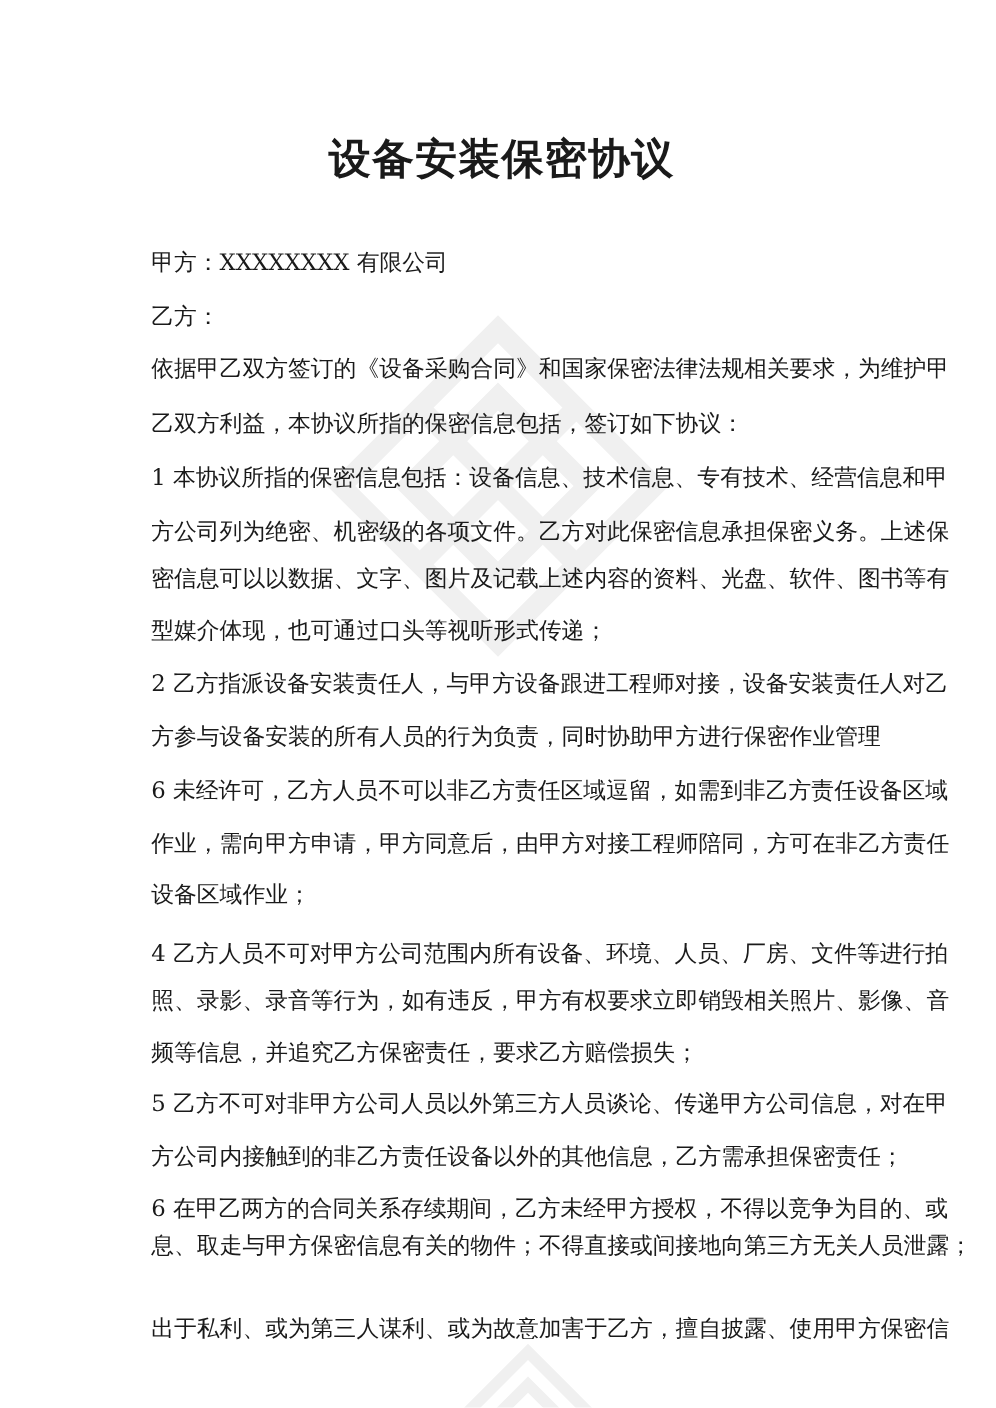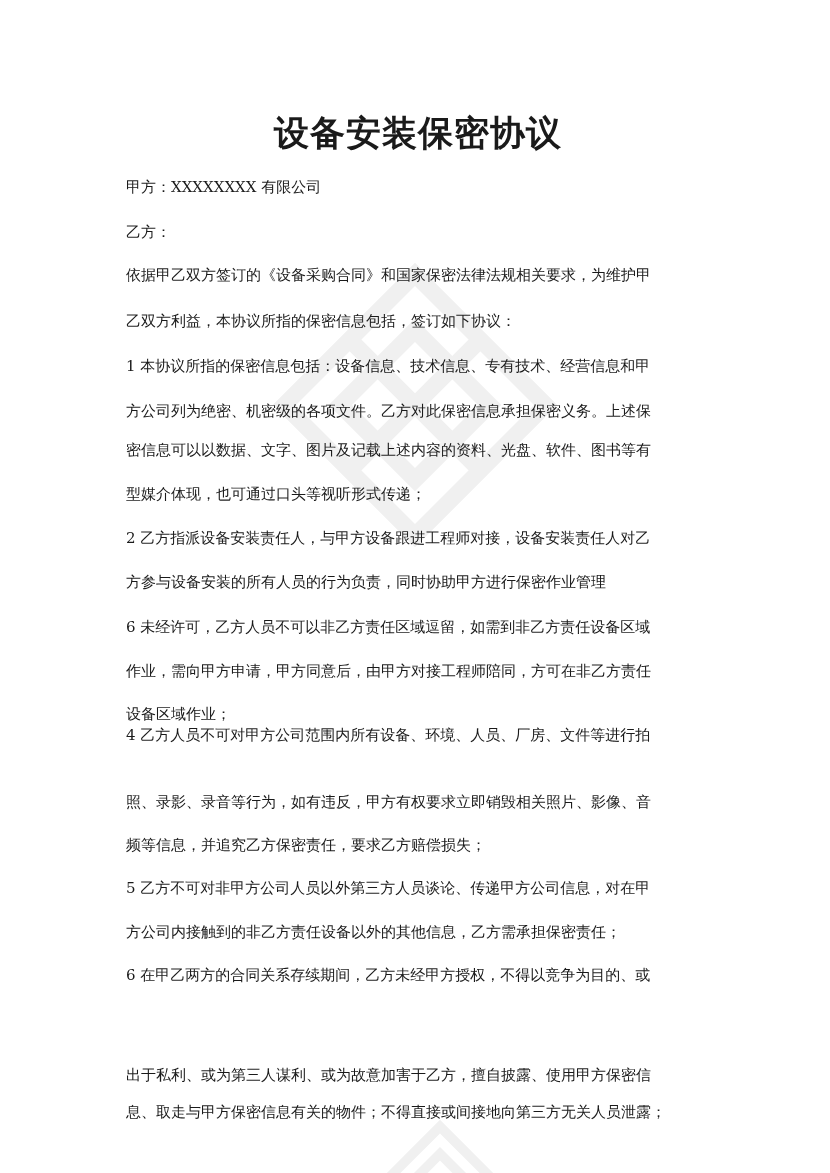--- a/index.html
+++ b/index.html
@@ -4,22 +4,22 @@
 <style>
   html, body { margin: 0; padding: 0; background: #ffffff; }
   body { width: 830px; height: 1173px; position: relative; overflow: hidden;
          font-family: "DejaVu Serif", "Liberation Serif", serif; color: #1a1a1a; }
   .watermark { position: absolute; pointer-events: none; }
   .wm1 { left: 250px; top: 240px; width: 330px; height: 330px; }
   .wm2 { left: 360px; top: 1110px; width: 160px; height: 160px; }
   .page { position: absolute; left: 126px; top: 0; width: 584px; }
   .title { position: absolute; left: 0; width: 584px; top: 113px; text-align: center;
            font-size: 35px; font-weight: bold; letter-spacing: 1px; line-height: 40px; }
-  .line { position: absolute; left: 0; font-size: 15px; line-height: 22px; white-space: nowrap;
-          letter-spacing: 0px; }
+  .line { position: absolute; left: 0; font-size: 19px; line-height: 22px; white-space: nowrap;
+          letter-spacing: 0px; margin-top: 32px; }
 </style>
 </head>
 <body>
 
 <svg class="watermark wm1" viewBox="0 0 100 100">
   <g transform="rotate(45 50 50)" fill="none" stroke="#f0f0f0" stroke-width="5">
     <rect x="22" y="22" width="56" height="56"></rect>
     <rect x="34" y="34" width="32" height="32"></rect>
     <line x1="50" y1="22" x2="50" y2="78"></line>
     <line x1="22" y1="50" x2="78" y2="50"></line>
@@ -55,28 +55,28 @@
     <div class="line" style="top:571px">方参与设备安装的所有人员的行为负责，同时协助甲方进行保密作业管理</div>
   </div>
 
   <div>
     <div class="line" style="top:616px">6 未经许可，乙方人员不可以非乙方责任区域逗留，如需到非乙方责任设备区域</div>
     <div class="line" style="top:660px">作业，需向甲方申请，甲方同意后，由甲方对接工程师陪同，方可在非乙方责任</div>
     <div class="line" style="top:703px">设备区域作业；</div>
   </div>
 
   <div>
-    <div class="line" style="top:724px">4 乙方人员不可对甲方公司范围内所有设备、环境、人员、厂房、文件等进行拍</div>
+    <div class="line" style="top:752px">4 乙方人员不可对甲方公司范围内所有设备、环境、人员、厂房、文件等进行拍</div>
     <div class="line" style="top:791px">照、录影、录音等行为，如有违反，甲方有权要求立即销毁相关照片、影像、音</div>
     <div class="line" style="top:834px">频等信息，并追究乙方保密责任，要求乙方赔偿损失；</div>
   </div>
 
   <div>
     <div class="line" style="top:877px">5 乙方不可对非甲方公司人员以外第三方人员谈论、传递甲方公司信息，对在甲</div>
     <div class="line" style="top:921px">方公司内接触到的非乙方责任设备以外的其他信息，乙方需承担保密责任；</div>
   </div>
 
   <div>
     <div class="line" style="top:964px">6 在甲乙两方的合同关系存续期间，乙方未经甲方授权，不得以竞争为目的、或</div>
     <div class="line" style="top:1064px">出于私利、或为第三人谋利、或为故意加害于乙方，擅自披露、使用甲方保密信</div>
-    <div class="line" style="top:1101px">息、取走与甲方保密信息有关的物件；不得直接或间接地向第三方无关人员泄露；</div>
+    <div class="line" style="top:995px">息、取走与甲方保密信息有关的物件；不得直接或间接地向第三方无关人员泄露；</div>
   </div>
 </div>
 
 </body></html>

